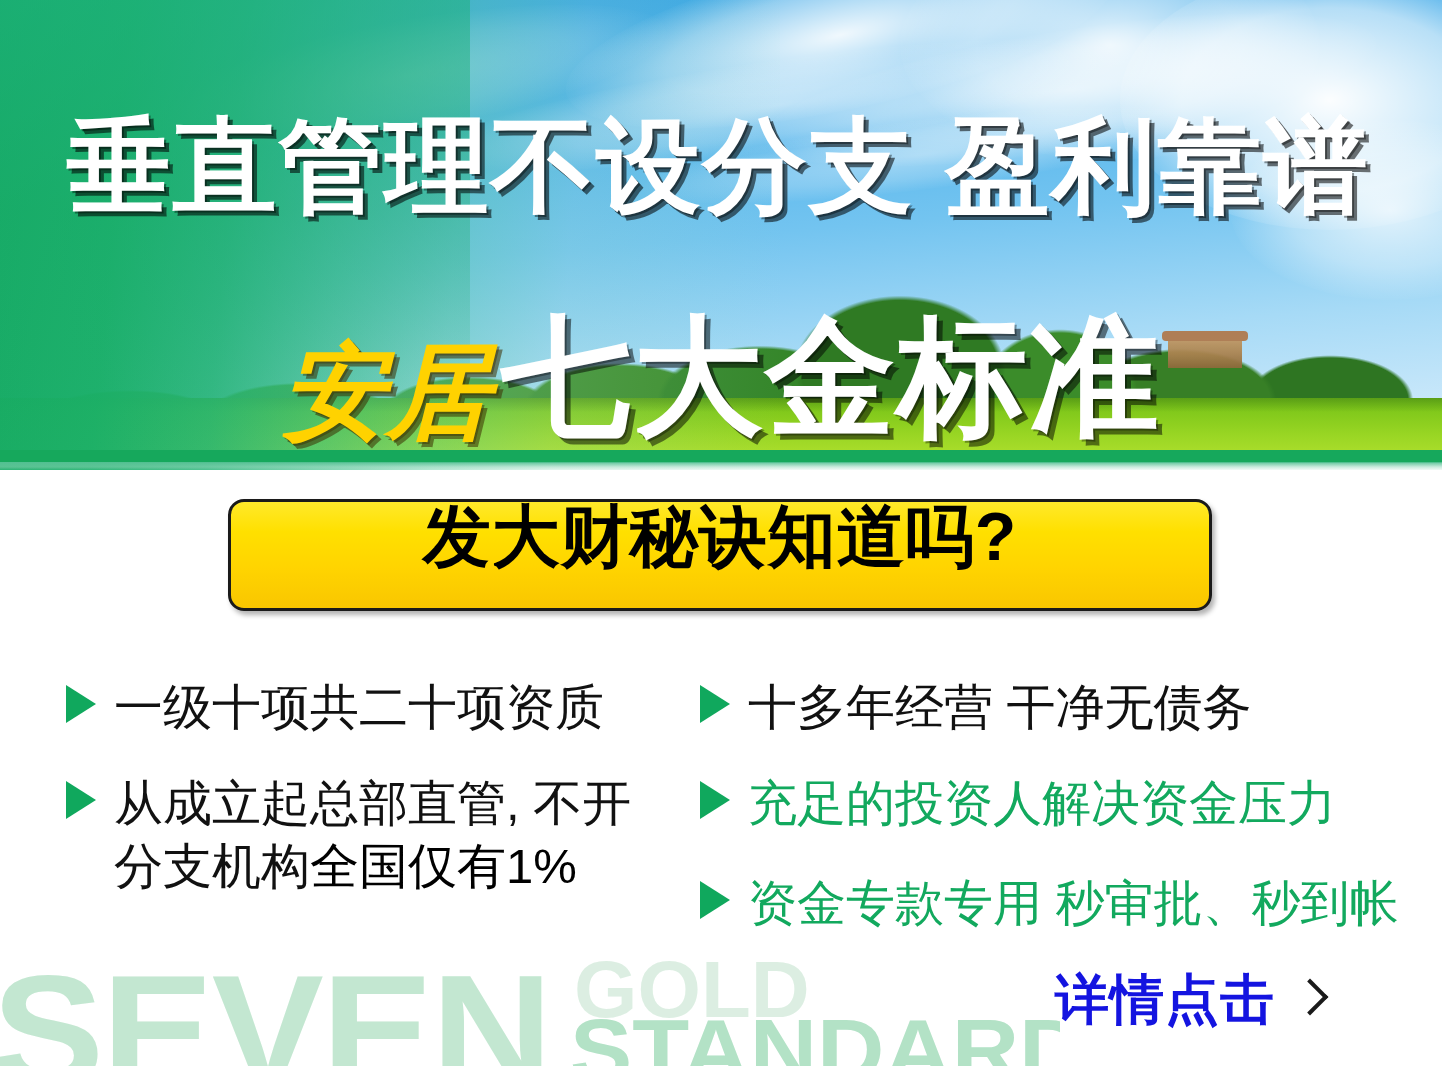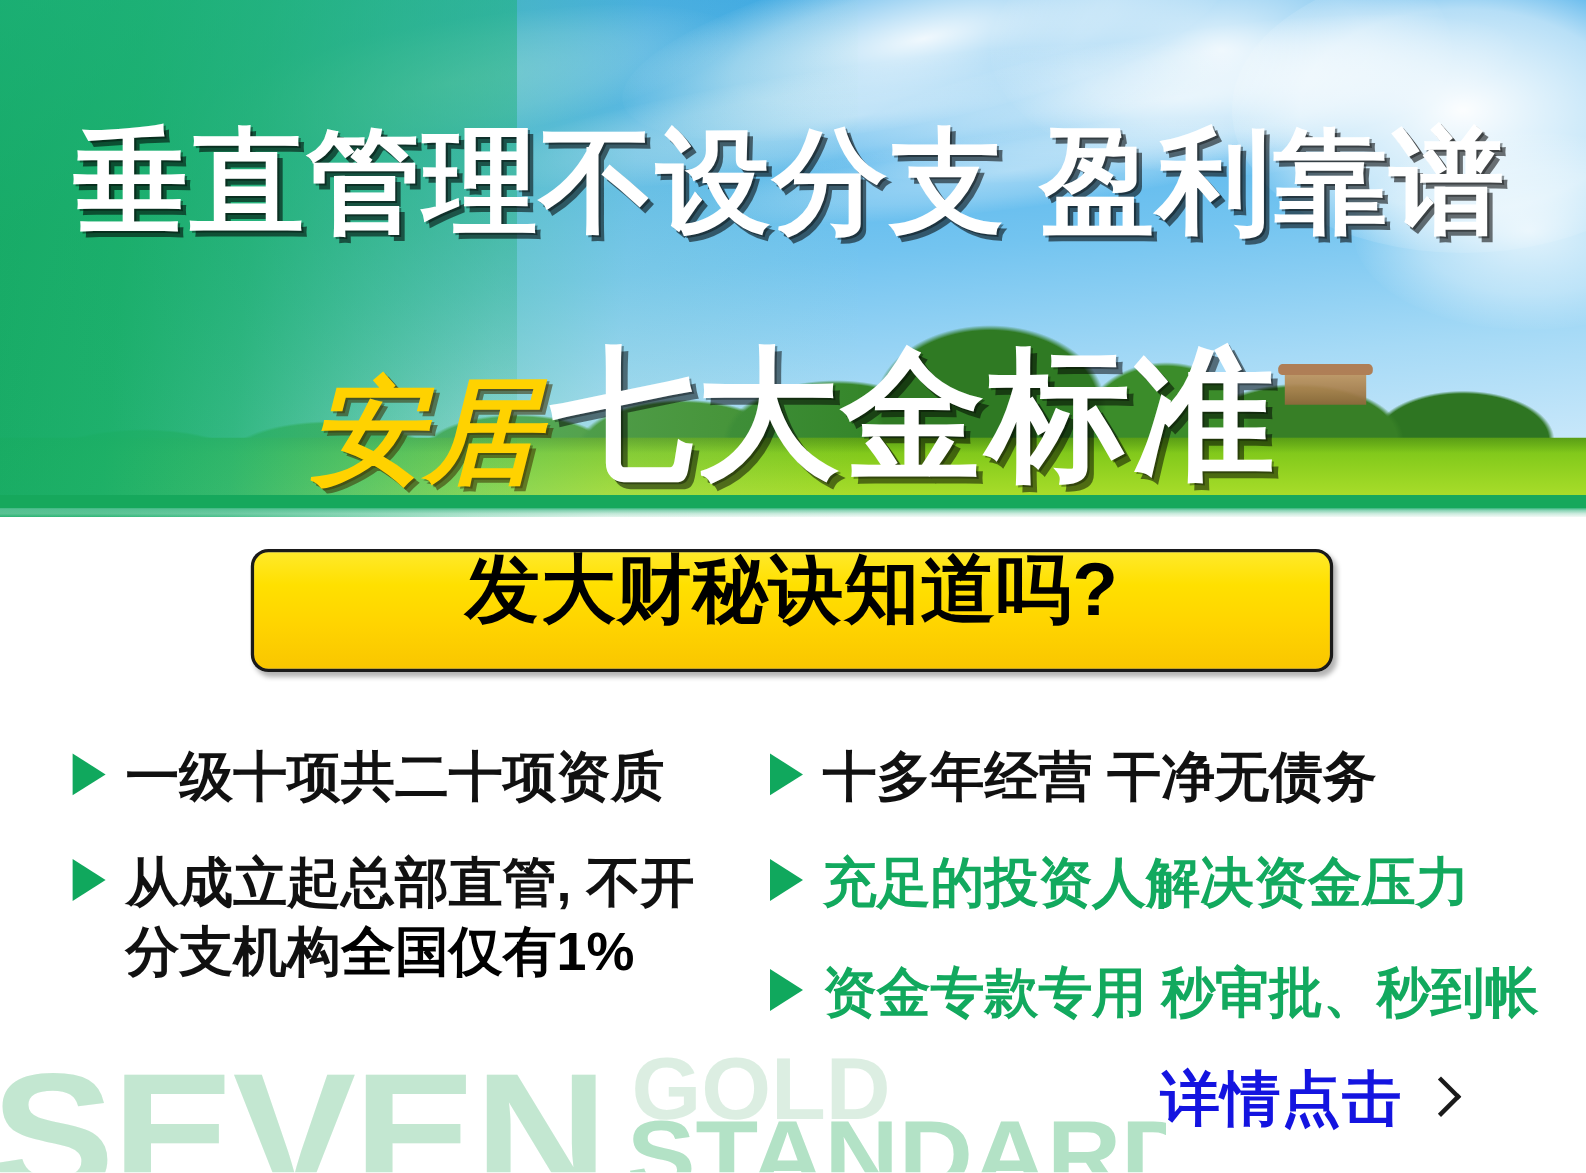--- a/index.html
+++ b/index.html
@@ -252,21 +252,21 @@
     flex: 0 0 auto;
     width: 0; height: 0;
     border-top: 19px solid transparent;
     border-bottom: 19px solid transparent;
     border-left: 30px solid #10a85d;
     margin-top: 9px;
     margin-right: 18px;
   }
   .btxt {
     font-size: 49px;
-    font-weight: bold;
+    font-weight: normal;
     color: #111111;
     line-height: 1.28;
     white-space: nowrap;
     letter-spacing: 0px;
   }
   .btxt.green { color: #12a95e; }
   .hl { color: #000000; }
 
   
   .b-l1 { left: 66px; top: 16px; }

